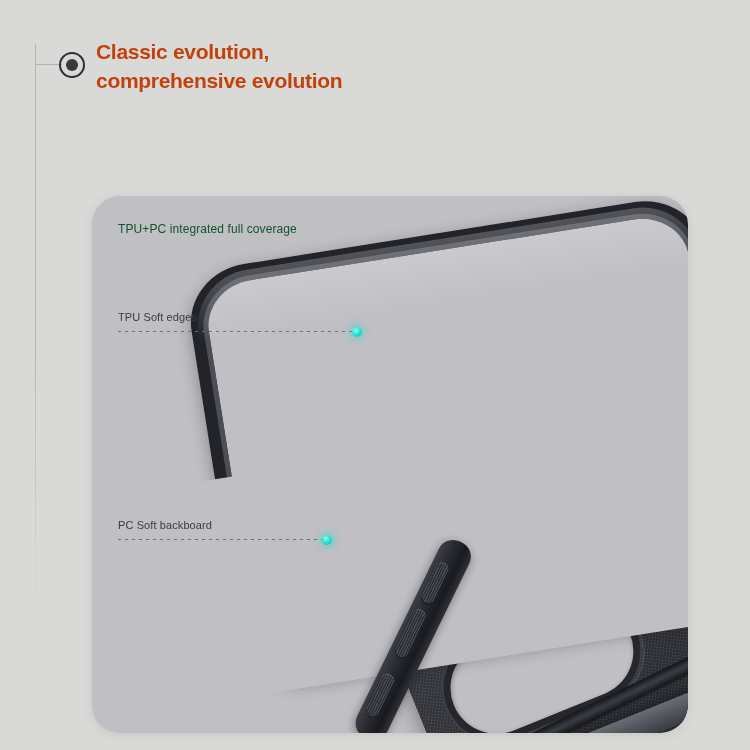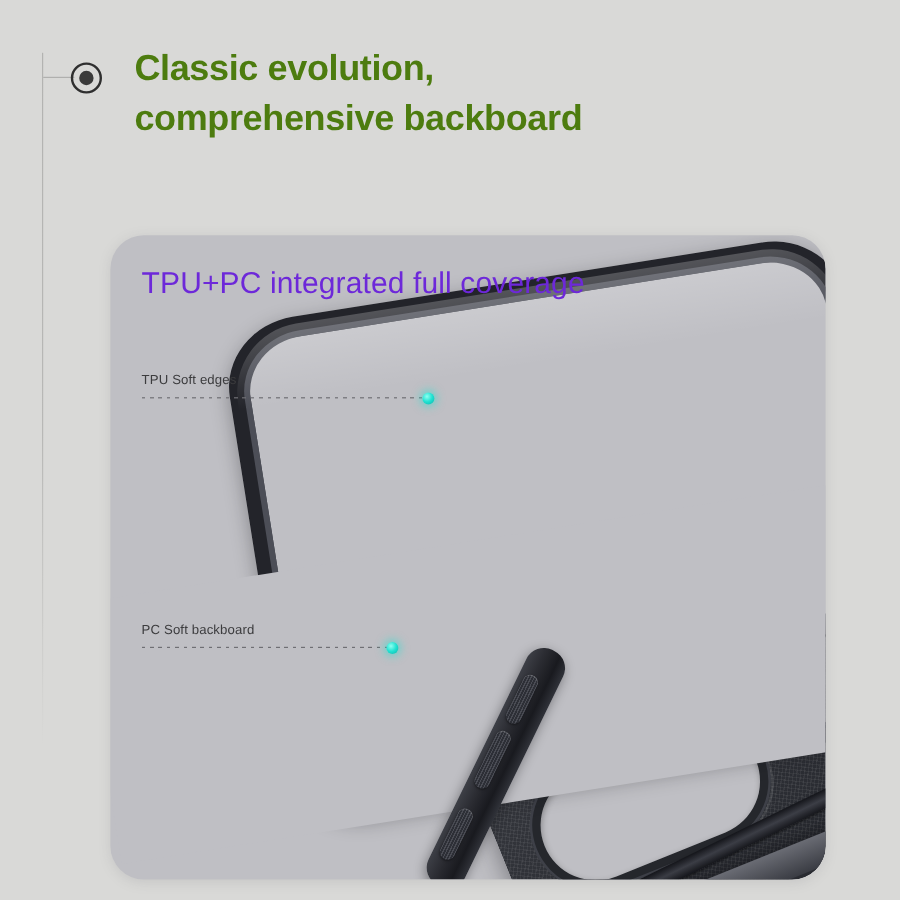--- a/index.html
+++ b/index.html
@@ -14,31 +14,31 @@
   
   .rail{position:absolute;left:35px;top:44px;width:1px;height:578px;
         background:linear-gradient(180deg,#b3b3b1 0%,#b8b8b6 55%,rgba(210,210,208,0) 100%);}
   .rail-tick{position:absolute;left:36px;top:64px;width:26px;height:1px;background:#b0b0ae;}
 
   .bullet{position:absolute;left:59px;top:52px;width:26px;height:26px;border-radius:50%;
           border:2.4px solid #2f2f2f;box-sizing:border-box;}
   .bullet::after{content:"";position:absolute;left:50%;top:50%;width:12px;height:12px;
           margin:-6px 0 0 -6px;border-radius:50%;background:#3a3a3a;}
 
-  .headline{position:absolute;left:112px;top:38px;width:620px;
-            font-size:30px;font-weight:bold;line-height:1.36;color:#4d7c0f;
+  .headline{position:absolute;left:96px;top:38px;width:620px;
+            font-size:21px;font-weight:bold;line-height:1.36;color:#c2410c;
             letter-spacing:-0.3px;}
   .headline .l2{display:block;}
 
   
   .panel{position:absolute;left:92px;top:196px;width:596px;height:537px;
          background:#bfbfc4;border-radius:28px;overflow:hidden;
          box-shadow:0 2px 10px rgba(120,120,128,.18);}
 
-  .panel-title{position:absolute;left:26px;top:26px;font-size:25px;color:#6d28d9;
+  .panel-title{position:absolute;left:26px;top:26px;font-size:12px;color:#14532d;
                letter-spacing:.1px;white-space:nowrap;}
 
   
   .callout{position:absolute;}
   .callout .lbl{position:absolute;left:0;bottom:9px;font-size:11px;color:#3c3c3e;
                 white-space:nowrap;letter-spacing:.1px;}
   .callout .dash{position:absolute;left:0;bottom:0;height:1px;
                  background-image:repeating-linear-gradient(90deg,#6f6f74 0 3px,rgba(0,0,0,0) 3px 7px);}
   .callout .dot{position:absolute;bottom:-4.5px;width:10px;height:10px;border-radius:50%;
                 background:radial-gradient(circle at 38% 34%,#8ffff0 0%,#22e2d2 48%,#07b6ab 100%);
@@ -135,21 +135,21 @@
 
 <div id="stage">
 
   <div class="rail"></div>
   <div class="rail-tick"></div>
 
   <div class="bullet"></div>
 
   <div class="headline">
     <span>Classic evolution,</span>
-    <span class="l2">comprehensive backboard</span>
+    <span class="l2">comprehensive evolution</span>
   </div>
 
   <div class="panel">
     <div class="clip">
 
       <div class="art">
 
         <div class="back">
           <div class="back-edge"></div>
           <div class="cutout-rim"></div>

